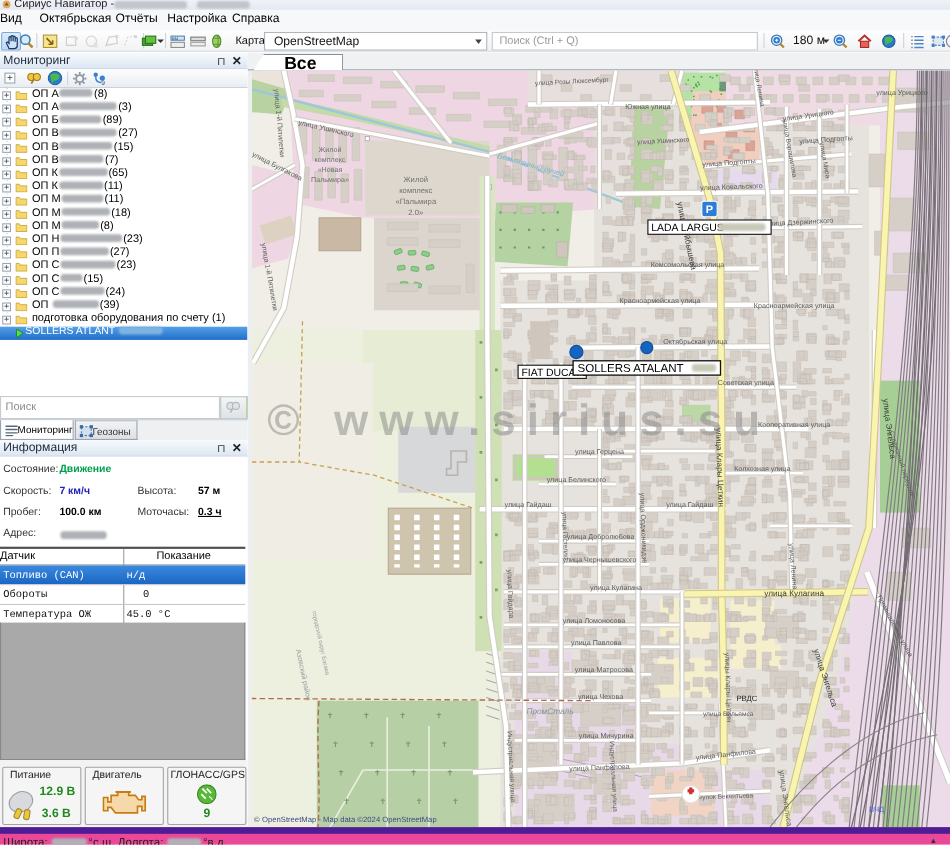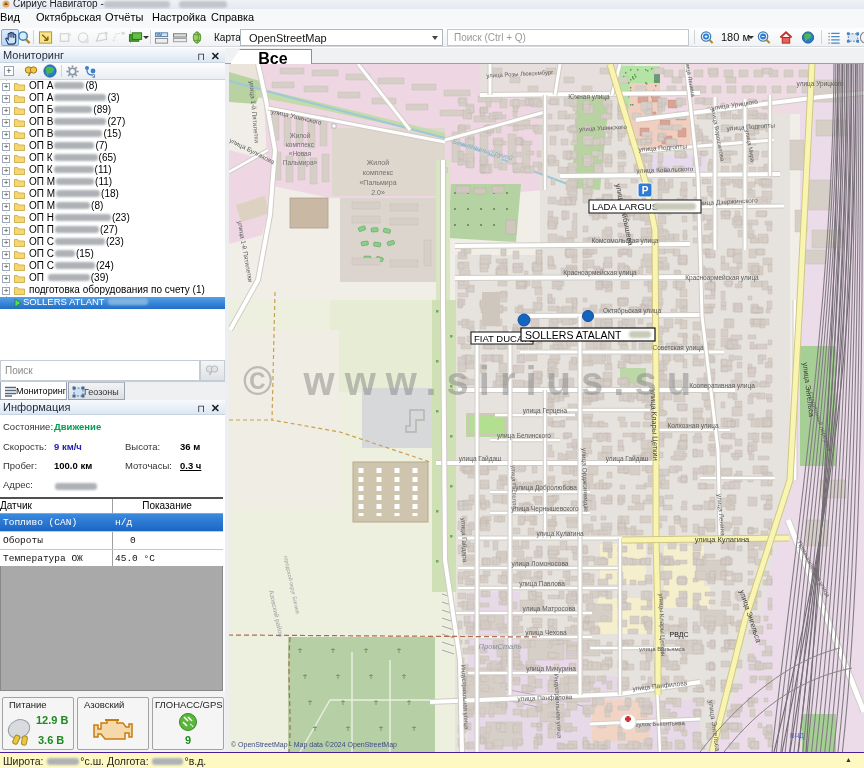--- a/index.html
+++ b/index.html
@@ -46,21 +46,21 @@
 #stable .c2{position:absolute;left:112px;width:110px;text-align:center}
 #stable .cd{position:absolute;left:112px;top:0;width:1px;height:69px;background:#a0a0a0}
 .srow{position:absolute;width:223px;height:18px;font-family:"Liberation Mono",monospace;font-size:9.5px;line-height:18px;border-bottom:1px solid #c8c8c8}
 .srow .sa{position:absolute;left:3px}
 .srow .sb{position:absolute;left:115px}
 #grayarea{position:absolute;left:0;top:166px;width:223px;height:125px;background:#a9a9a9;border:1px solid #888;border-top:none}
 #botbox{position:absolute;left:0;top:291px;width:225px;height:61px;background:#f3f3f3}
 .gbox{position:absolute;top:6px;height:53px;border:1px solid #a3a3a3;border-radius:2px;background:#f5f5f5;font-size:9.5px;color:#222}
 .gbox .gt{position:absolute;top:1px;left:6px;white-space:nowrap}
 .gval{position:absolute;font-weight:bold;color:#1e8a1e;font-size:11px}
-#statusbar{position:absolute;left:0;top:752px;width:864px;height:16px;background:#fef9c3;border-top:1px solid #4c1d95;font-size:10px;color:#222}
+#statusbar{position:absolute;left:0;top:752px;width:864px;height:16px;background:#ec4899;border-top:6px solid #4c1d95;font-size:10px;color:#222}
 
 #maparea{position:absolute;left:225px;top:48px;width:639px;height:704px;background:#eceef0}
 #maptabs{position:absolute;left:0;top:0;width:639px;height:16px;background:#f0f1f3;border-bottom:1px solid #98a0ac}
 #maptab{position:absolute;left:5px;top:1px;width:82px;height:15px;background:#fff;border:1px solid #88909c;border-bottom:none;font-size:16px;font-weight:bold;color:#000;text-align:center;clip-path:polygon(0 100%,10px 0,100% 0,100% 100%);padding-left:4px}
 #maptab span{display:inline-block}
 </style></head><body>
 <div id="win">
     <div id="titlebar">
       <svg style="position:absolute;left:2px;top:0" width="8" height="8" viewBox="0 0 8 8">
         <circle cx="4" cy="4" r="3.5" fill="#d8b060"></circle>
@@ -641,23 +641,23 @@
             <rect x="0.5" y="8.5" width="3" height="3" fill="#3a6aa0"></rect>
             <rect x="9.5" y="8.5" width="3" height="3" fill="#3a6aa0"></rect>
           </svg>Геозоны</div>
       </div>
       <div id="ipanel">
         <div class="phead">Информация<span class="pin">⊓</span><span class="px">✕</span></div>
         <div id="info" style="top:0px">
           <span class="lbl" style="left:3px;top:6px">Состояние:</span>
           <span class="val" style="left:54px;top:6px;color:#00a050;">Движение</span>
           <span class="lbl" style="left:3px;top:26px">Скорость:</span>
-          <span class="val" style="left:54px;top:26px;color:#2222bb;">9 км/ч</span>
+          <span class="val" style="left:54px;top:26px;color:#2222bb;">7 км/ч</span>
           <span class="lbl" style="left:125px;top:26px">Высота:</span>
-          <span class="val" style="left:180px;top:26px;color:#000;">36 м</span>
+          <span class="val" style="left:180px;top:26px;color:#000;">57 м</span>
           <span class="lbl" style="left:3px;top:45px">Пробег:</span>
           <span class="val" style="left:54px;top:45px;color:#000;">100.0 км</span>
           <span class="lbl" style="left:125px;top:45px">Моточасы:</span>
           <span class="val" style="left:180px;top:45px;color:#000;text-decoration:underline;">0.3 ч</span>
           <span class="lbl" style="left:3px;top:64px">Адрес:</span>
           <span class="blur" style="position:absolute;left:54px;top:68px;width:42px"></span>
         </div>
         <div id="stable">
           <div class="hdr">
             <span class="c1" style="top:1px">Датчик</span>
@@ -683,21 +683,21 @@
             <span class="gt">Питание</span>
             <svg style="position:absolute;left:3px;top:17px" width="28" height="32" viewBox="0 0 28 32">
               <ellipse cx="13" cy="14" rx="11" ry="9" fill="#d8dade" stroke="#9a9ea6" transform="rotate(-25 13 14)"></ellipse>
               <rect x="8" y="20" width="5" height="9" rx="2" fill="#e8c83c" stroke="#a8882c" transform="rotate(25 10 24)"></rect>
               <rect x="16" y="21" width="5" height="9" rx="2" fill="#e8c83c" stroke="#a8882c" transform="rotate(10 18 25)"></rect>
             </svg>
             <span class="gval" style="left:33px;top:16px">12.9 В</span>
             <span class="gval" style="left:35px;top:36px">3.6 В</span>
           </div>
           <div class="gbox" style="left:77px;width:72px">
-            <span class="gt">Азовский</span>
+            <span class="gt">Двигатель</span>
             <svg style="position:absolute;left:15px;top:17px" width="40" height="30" viewBox="0 0 40 30">
               <path d="M8,8 L14,8 L14,5 L24,5 L24,8 L30,8 L33,12 L36,12 L36,9 L39,9 L39,22 L36,22 L36,18 L32,18 L32,24 L12,24 L8,19 L5,19 L5,22 L1,22 L1,10 L5,10 L5,14 L8,14 z" fill="#f5a623" stroke="#c87c10" stroke-width="1.5" fill-opacity="0.35"></path>
               <line x1="12" y1="5" x2="26" y2="5" stroke="#c87c10" stroke-width="2"></line>
             </svg>
           </div>
           <div class="gbox" style="left:152px;width:72px">
             <span class="gt" style="left:2px">ГЛОНАСС/GPS</span>
             <svg style="position:absolute;left:26px;top:15px" width="18" height="18" viewBox="0 0 18 18">
               <circle cx="9" cy="9" r="8.5" fill="#58b838"></circle>
               <circle cx="9" cy="9" r="8.5" fill="none" stroke="#3a8824"></circle>

